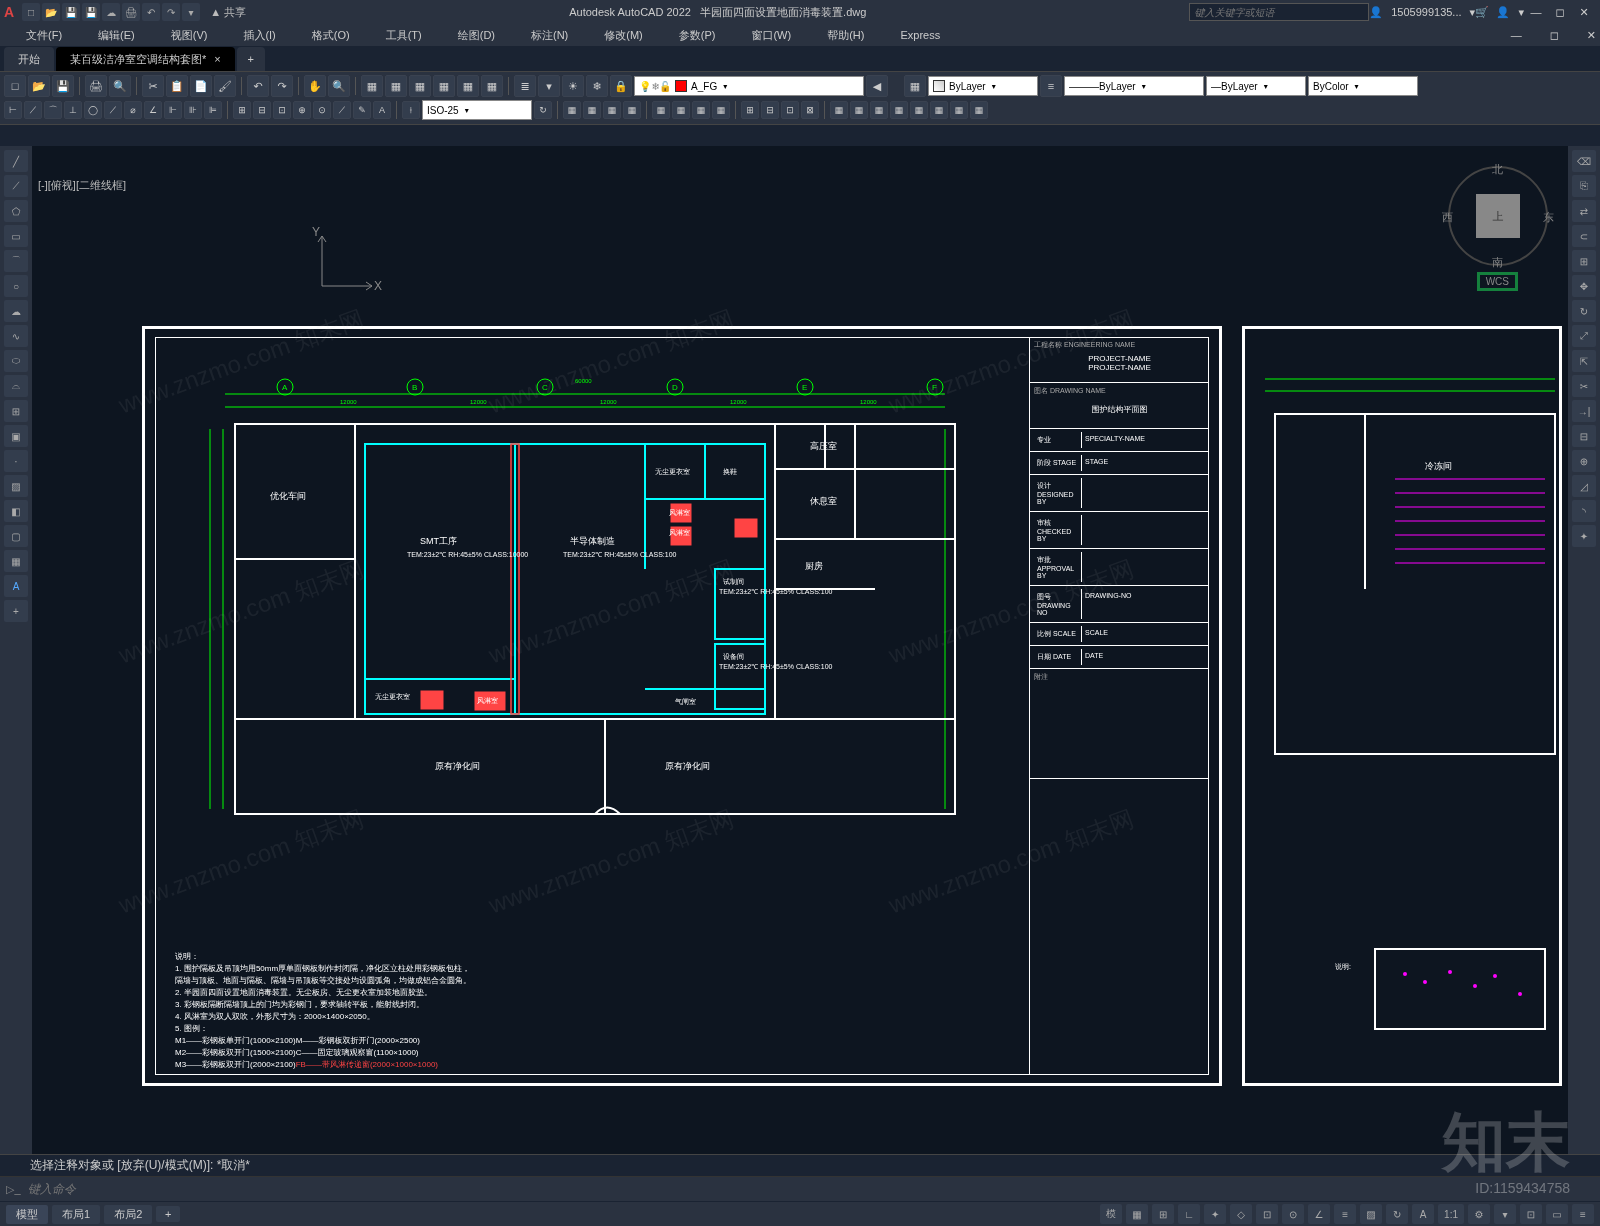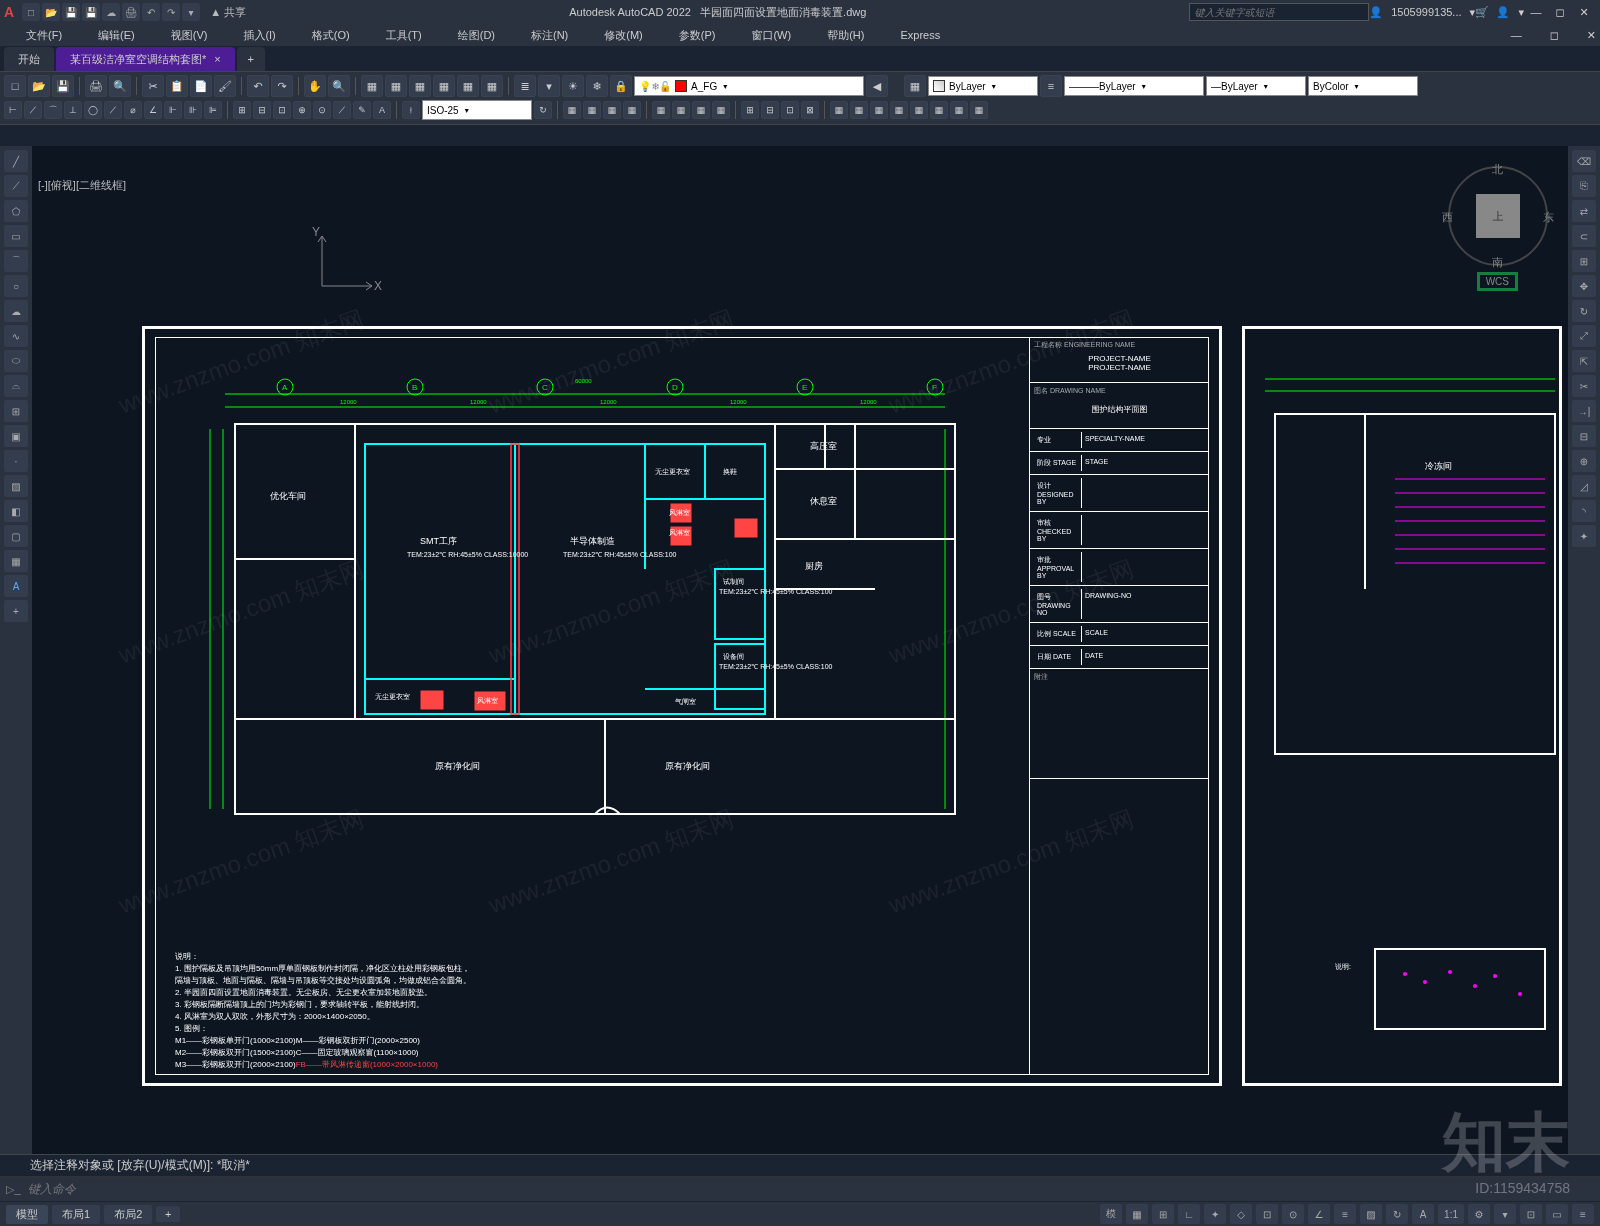--- a/index.html
+++ b/index.html
@@ -18,21 +18,21 @@
 
 
 .menubar { height: 22px; background: #2a3240; display: flex; align-items: center; padding-left: 20px; gap: 24px; }
 .menubar .mitem { color: #ccc; font-size: 11px; padding: 2px 6px; }
 .menubar .spacer { flex: 1; }
 .menubar .winctrl { color: #ccc; margin-right: 4px; }
 
 
 .tabbar { height: 26px; background: #1a2332; display: flex; align-items: flex-end; padding-left: 4px; gap: 2px; border-bottom: 1px solid #444; }
 .tab { height: 24px; padding: 0 14px; background: #2a3240; color: #ccc; font-size: 11px; display: flex; align-items: center; border-radius: 4px 4px 0 0; }
-.tab.active { background: #4c1d95; }
+.tab.active { background: #000000; }
 .tab .plus { margin-left: 8px; }
 
 
 .ribbon { background: #2a3240; padding: 2px 4px; border-bottom: 1px solid #444; }
 .toolrow { display: flex; align-items: center; gap: 2px; height: 24px; padding: 1px 0; }
 .tbtn { width: 22px; height: 22px; background: #333d4d; border-radius: 2px; display: flex; align-items: center; justify-content: center; font-size: 11px; color: #ccc; border: 1px solid #3a4250; }
 .tbtn.sm { width: 18px; height: 18px; font-size: 9px; }
 .tdivider { width: 1px; height: 18px; background: #555; margin: 0 3px; }
 .tdrop { height: 20px; background: #fff; color: #000; font-size: 10px; padding: 0 4px; display: flex; align-items: center; border: 1px solid #888; }
 .tdrop .sw { width: 12px; height: 12px; margin-right: 4px; border: 1px solid #333; }
@@ -502,21 +502,21 @@
       <div class="row">
           <span>M1——彩钢板单开门(1000×2100)</span>
           <span>M——彩钢板双折开门(2000×2500)</span>
         </div>
       <div class="row">
           <span>M2——彩钢板双开门(1500×2100)</span>
           <span>C——固定玻璃观察窗(1100×1000)</span>
         </div>
       <div class="row">
           <span>M3——彩钢板双开门(2000×2100)</span>
-          <span style="color:#f44">FB——带风淋传递窗(1000×2000×1000)</span>
+          <span style="color:#f44">FB——带风淋传递窗(2000×1000×1000)</span>
         </div>
     </div>
   </div>
 
   <div class="dframe2">
     <svg width="100%" height="100%">
       <line class="gridline" x1="20" y1="50" x2="310" y2="50"></line>
       <line class="gridline" x1="20" y1="62" x2="310" y2="62"></line>
       <rect class="wallwhite" x="30" y="85" width="280" height="340"></rect>
       <line class="wallwhite" x1="120" y1="85" x2="120" y2="260"></line>

